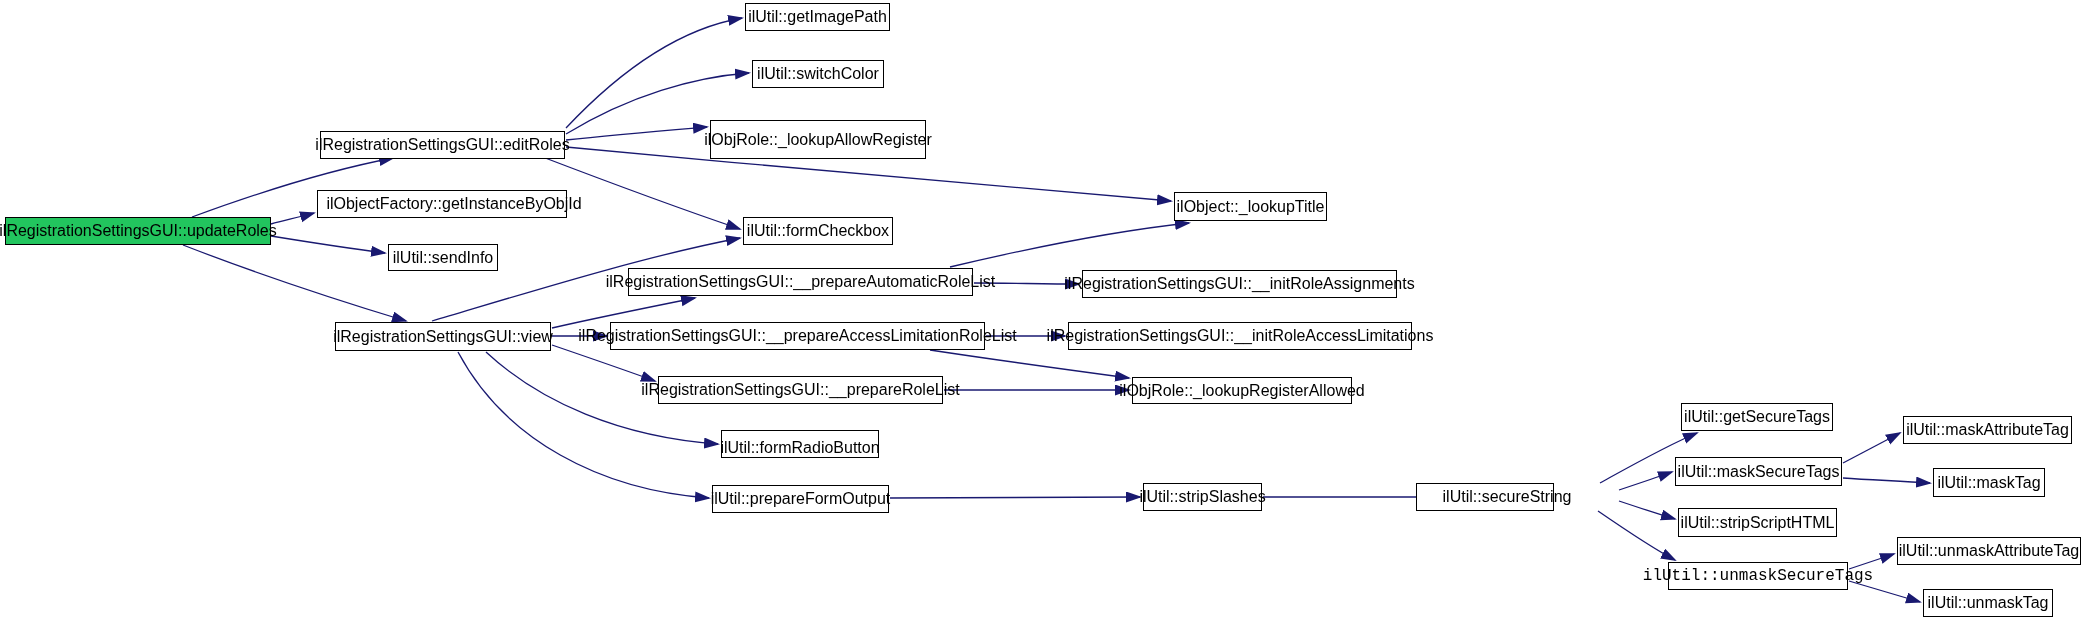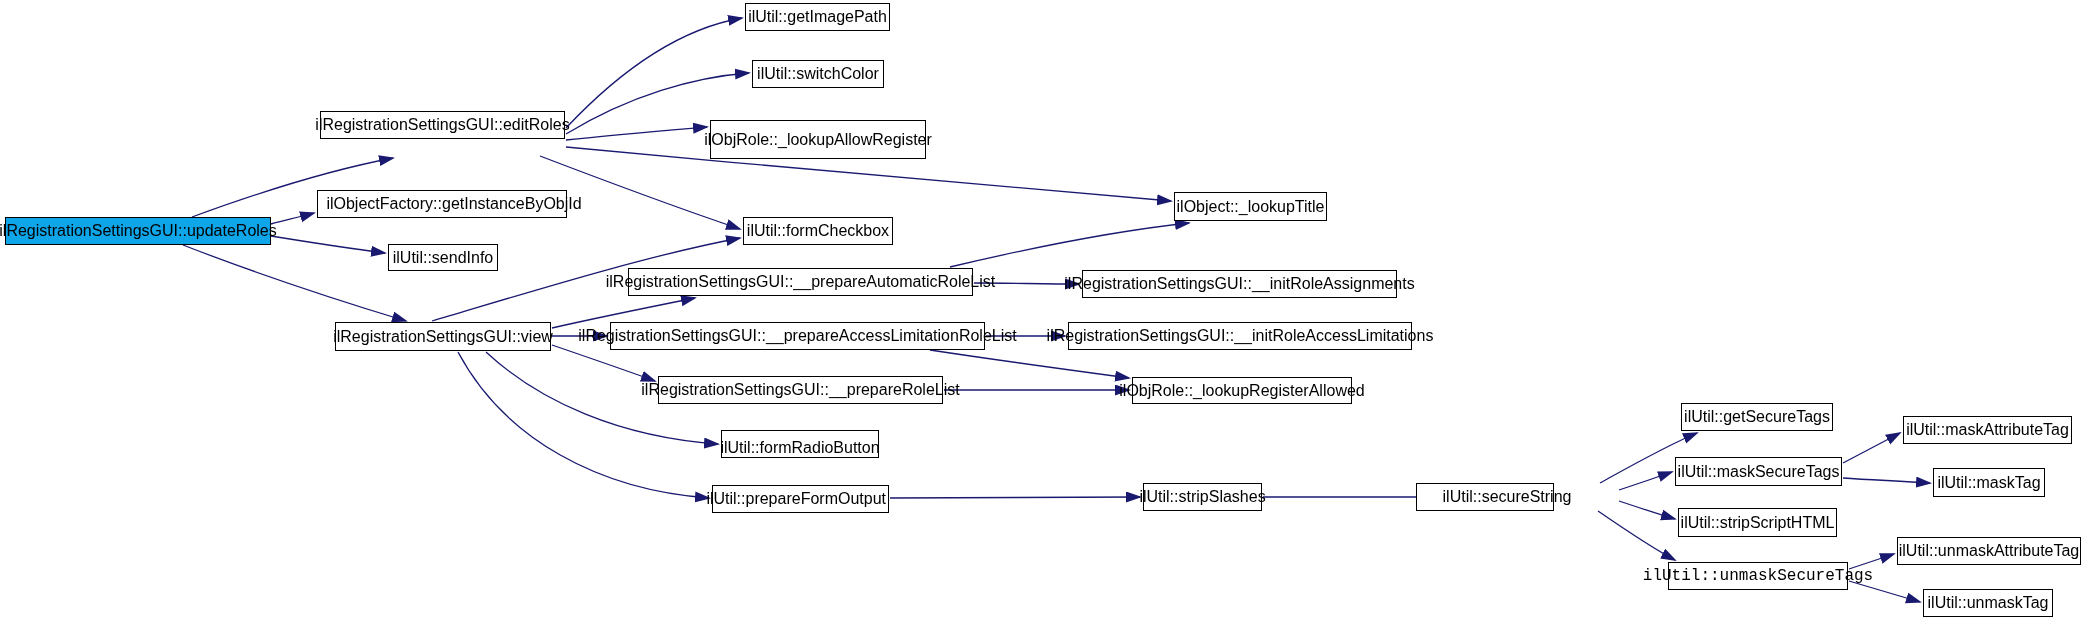--- a/index.html
+++ b/index.html
@@ -31,21 +31,21 @@
     font-size: 16px;
     color: #000000;
     white-space: nowrap;
     display: flex;
     align-items: center;
     justify-content: center;
     cursor: pointer;
     z-index: 2;
   }
   .node.highlighted {
-    background: #0ea5e9;
+    background: #22c55e;
     border: 1.5px solid #000000;
   }
   .node span { display: inline-block; padding: 0 2px; }
 </style>
 </head>
 <body>
 
 <div class="canvas">
   <svg class="edge-layer" width="2088" height="624" viewBox="0 0 2088 624" xmlns="http://www.w3.org/2000/svg">
     <defs>
@@ -83,21 +83,21 @@
         <path d="M1843,463 C1862,453 1881,443 1900,433" fill="none" stroke="#191970" stroke-width="1.3" marker-end="url(#arrowhead)"></path>
         <path d="M1843,478 C1872,480 1901,481 1930,483" fill="none" stroke="#191970" stroke-width="1.3" marker-end="url(#arrowhead)"></path>
         <path d="M1849,569 C1864,564 1879,559 1894,554" fill="none" stroke="#191970" stroke-width="1.3" marker-end="url(#arrowhead)"></path>
         <path d="M1849,581 C1873,588 1897,595 1920,602" fill="none" stroke="#191970" stroke-width="1.3" marker-end="url(#arrowhead)"></path>
       </g>
   </svg>
   <div id="nodes">
       <div class="node highlighted" style="left: 5px; top: 217px; width: 266px; height: 28px;">
         <span>ilRegistrationSettingsGUI::updateRoles</span>
       </div>
-      <div class="node" style="left: 320px; top: 111px; width: 245px; height: 28px;">
+      <div class="node" style="left: 320px; top: 131px; width: 245px; height: 28px;">
         <span>ilRegistrationSettingsGUI::editRoles</span>
       </div>
       <div class="node" style="left: 317px; top: 190px; width: 250px; height: 28px; padding-left: 24px;">
         <span>ilObjectFactory::getInstanceByObjId</span>
       </div>
       <div class="node" style="left: 388px; top: 244px; width: 110px; height: 27px;">
         <span>ilUtil::sendInfo</span>
       </div>
       <div class="node" style="left: 335px; top: 322px; width: 216px; height: 29px;">
         <span>ilRegistrationSettingsGUI::view</span>
@@ -122,21 +122,21 @@
       </div>
       <div class="node" style="left: 610px; top: 322px; width: 375px; height: 28px;">
         <span>ilRegistrationSettingsGUI::__prepareAccessLimitationRoleList</span>
       </div>
       <div class="node" style="left: 658px; top: 376px; width: 285px; height: 28px;">
         <span>ilRegistrationSettingsGUI::__prepareRoleList</span>
       </div>
       <div class="node" style="left: 721px; top: 430px; width: 158px; height: 28px; align-items: flex-end;">
         <span>ilUtil::formRadioButton</span>
       </div>
-      <div class="node" style="left: 712px; top: 485px; width: 177px; height: 28px; justify-content: flex-end;">
+      <div class="node" style="left: 712px; top: 485px; width: 177px; height: 28px;">
         <span>ilUtil::prepareFormOutput</span>
       </div>
       <div class="node" style="left: 1082px; top: 270px; width: 315px; height: 28px;">
         <span>ilRegistrationSettingsGUI::__initRoleAssignments</span>
       </div>
       <div class="node" style="left: 1068px; top: 322px; width: 344px; height: 28px;">
         <span>ilRegistrationSettingsGUI::__initRoleAccessLimitations</span>
       </div>
       <div class="node" style="left: 1132px; top: 377px; width: 220px; height: 27px;">
         <span>ilObjRole::_lookupRegisterAllowed</span>

